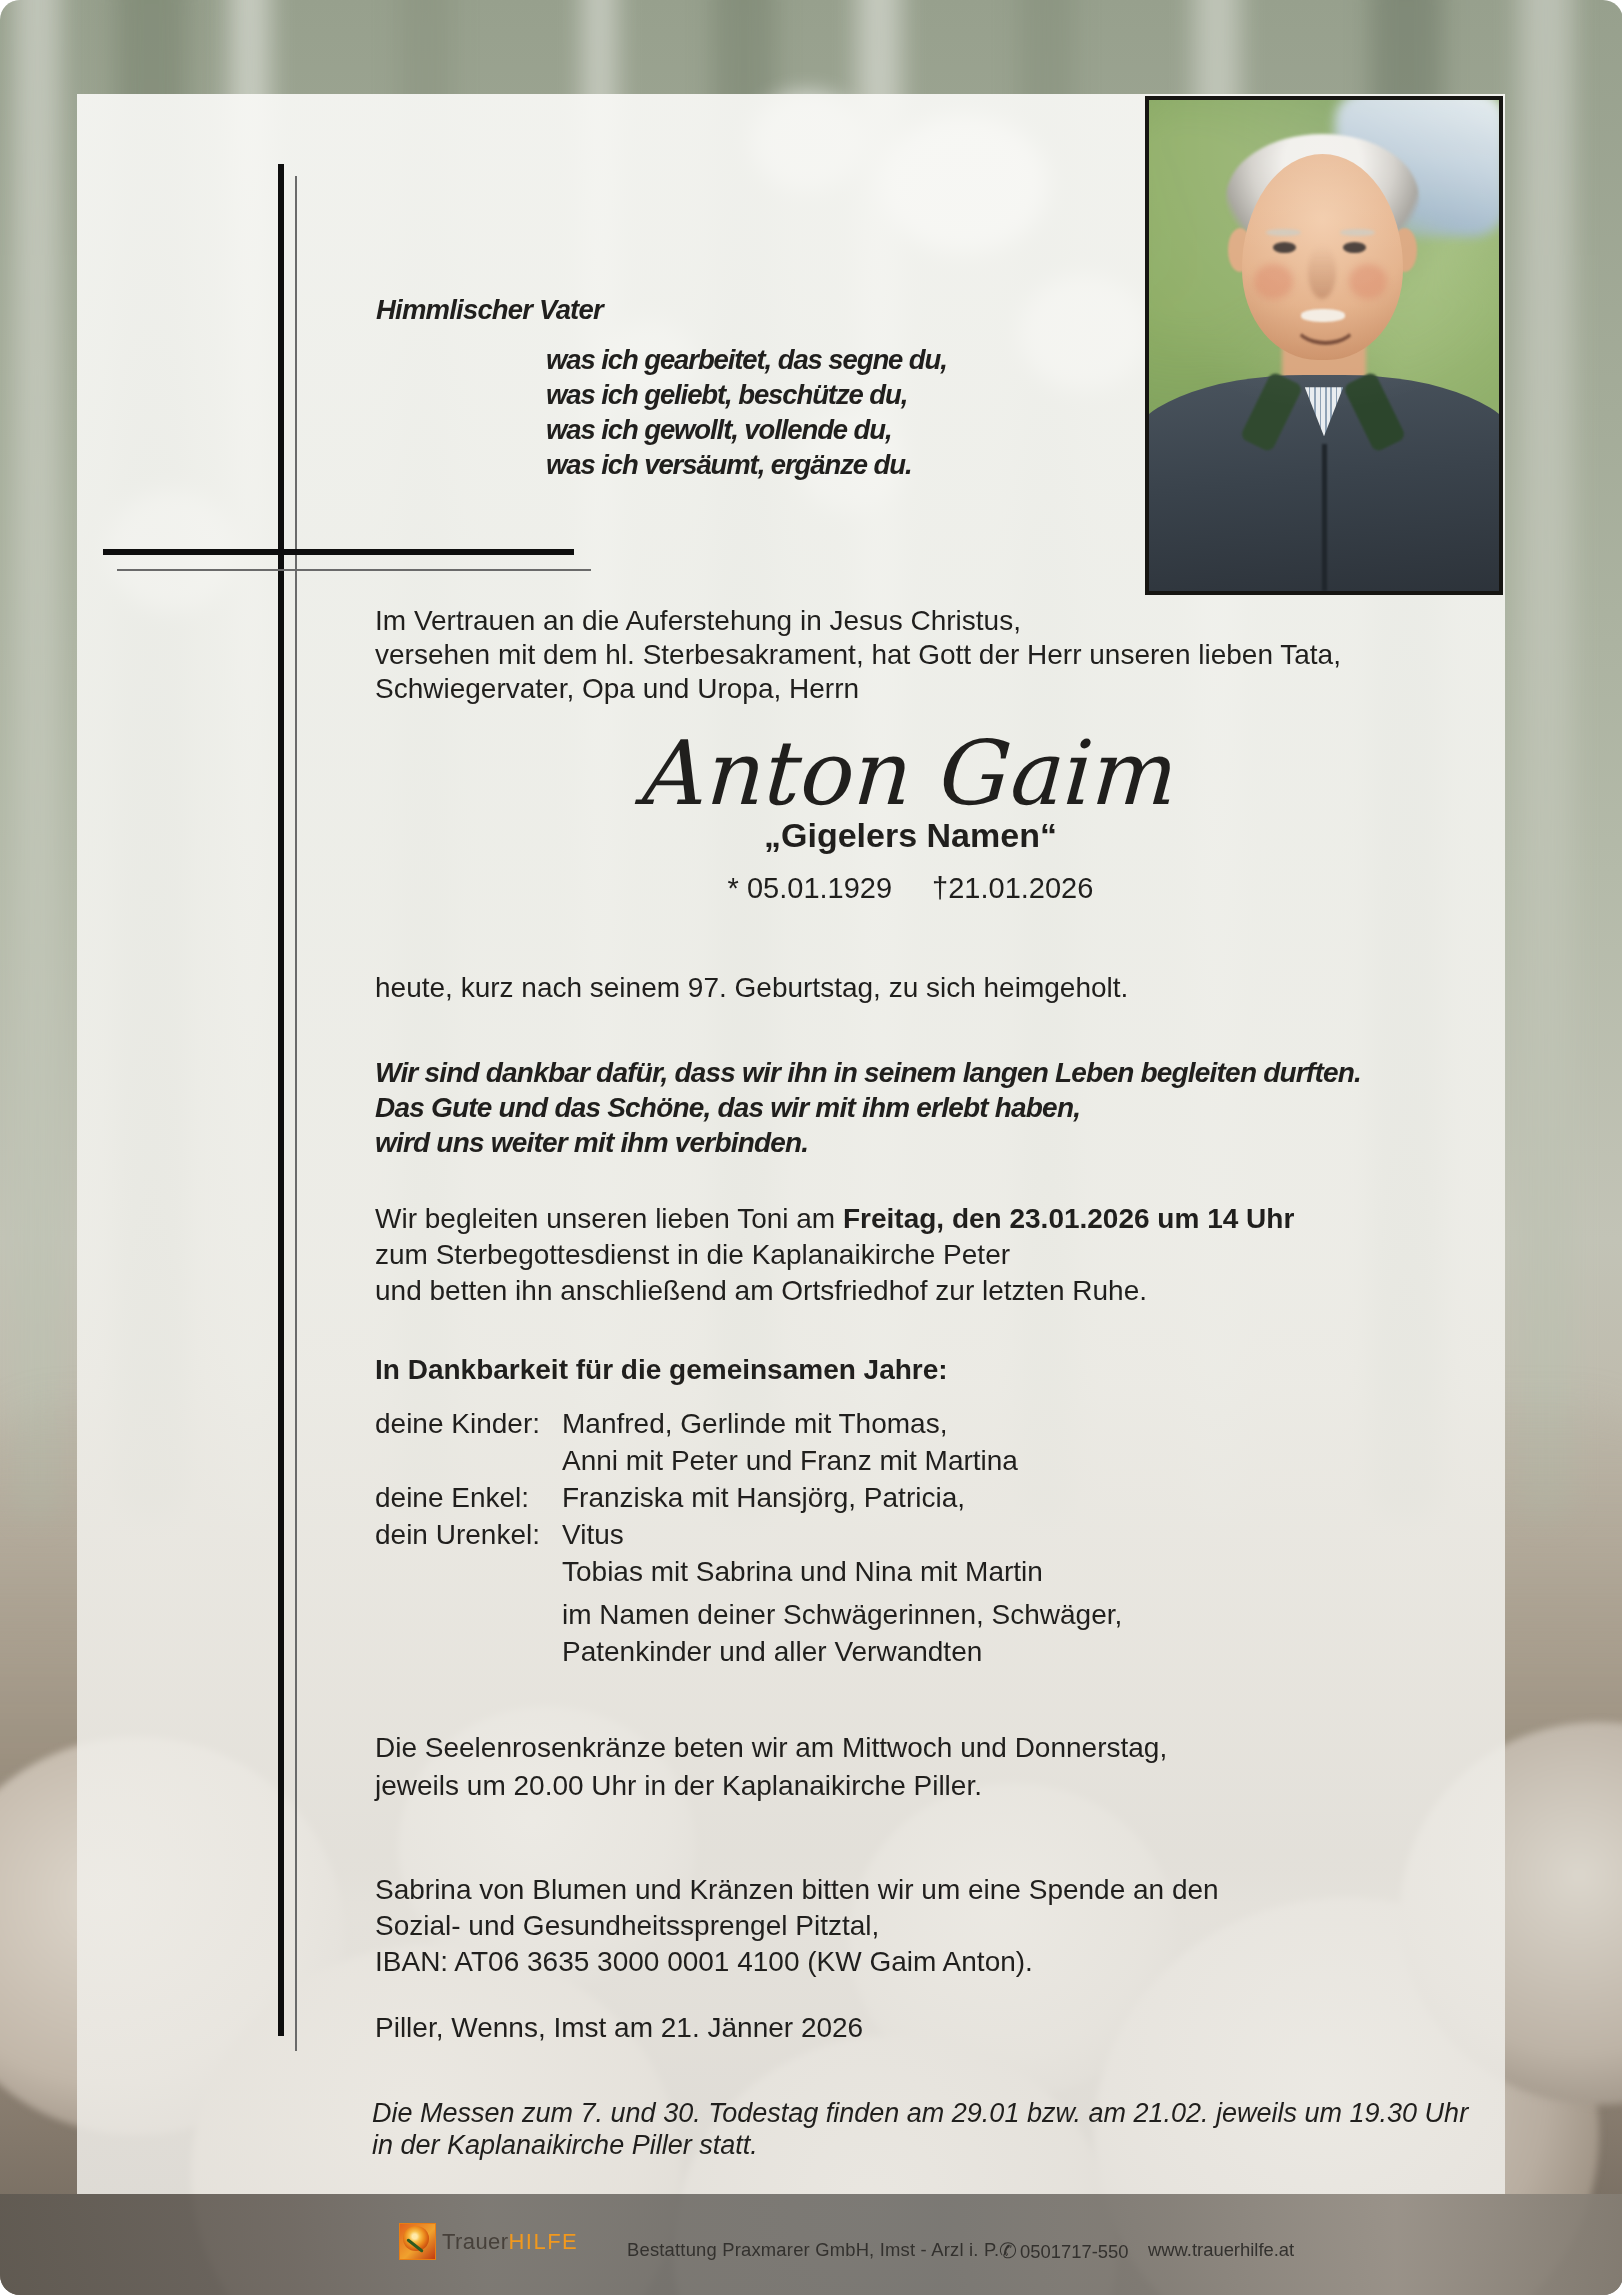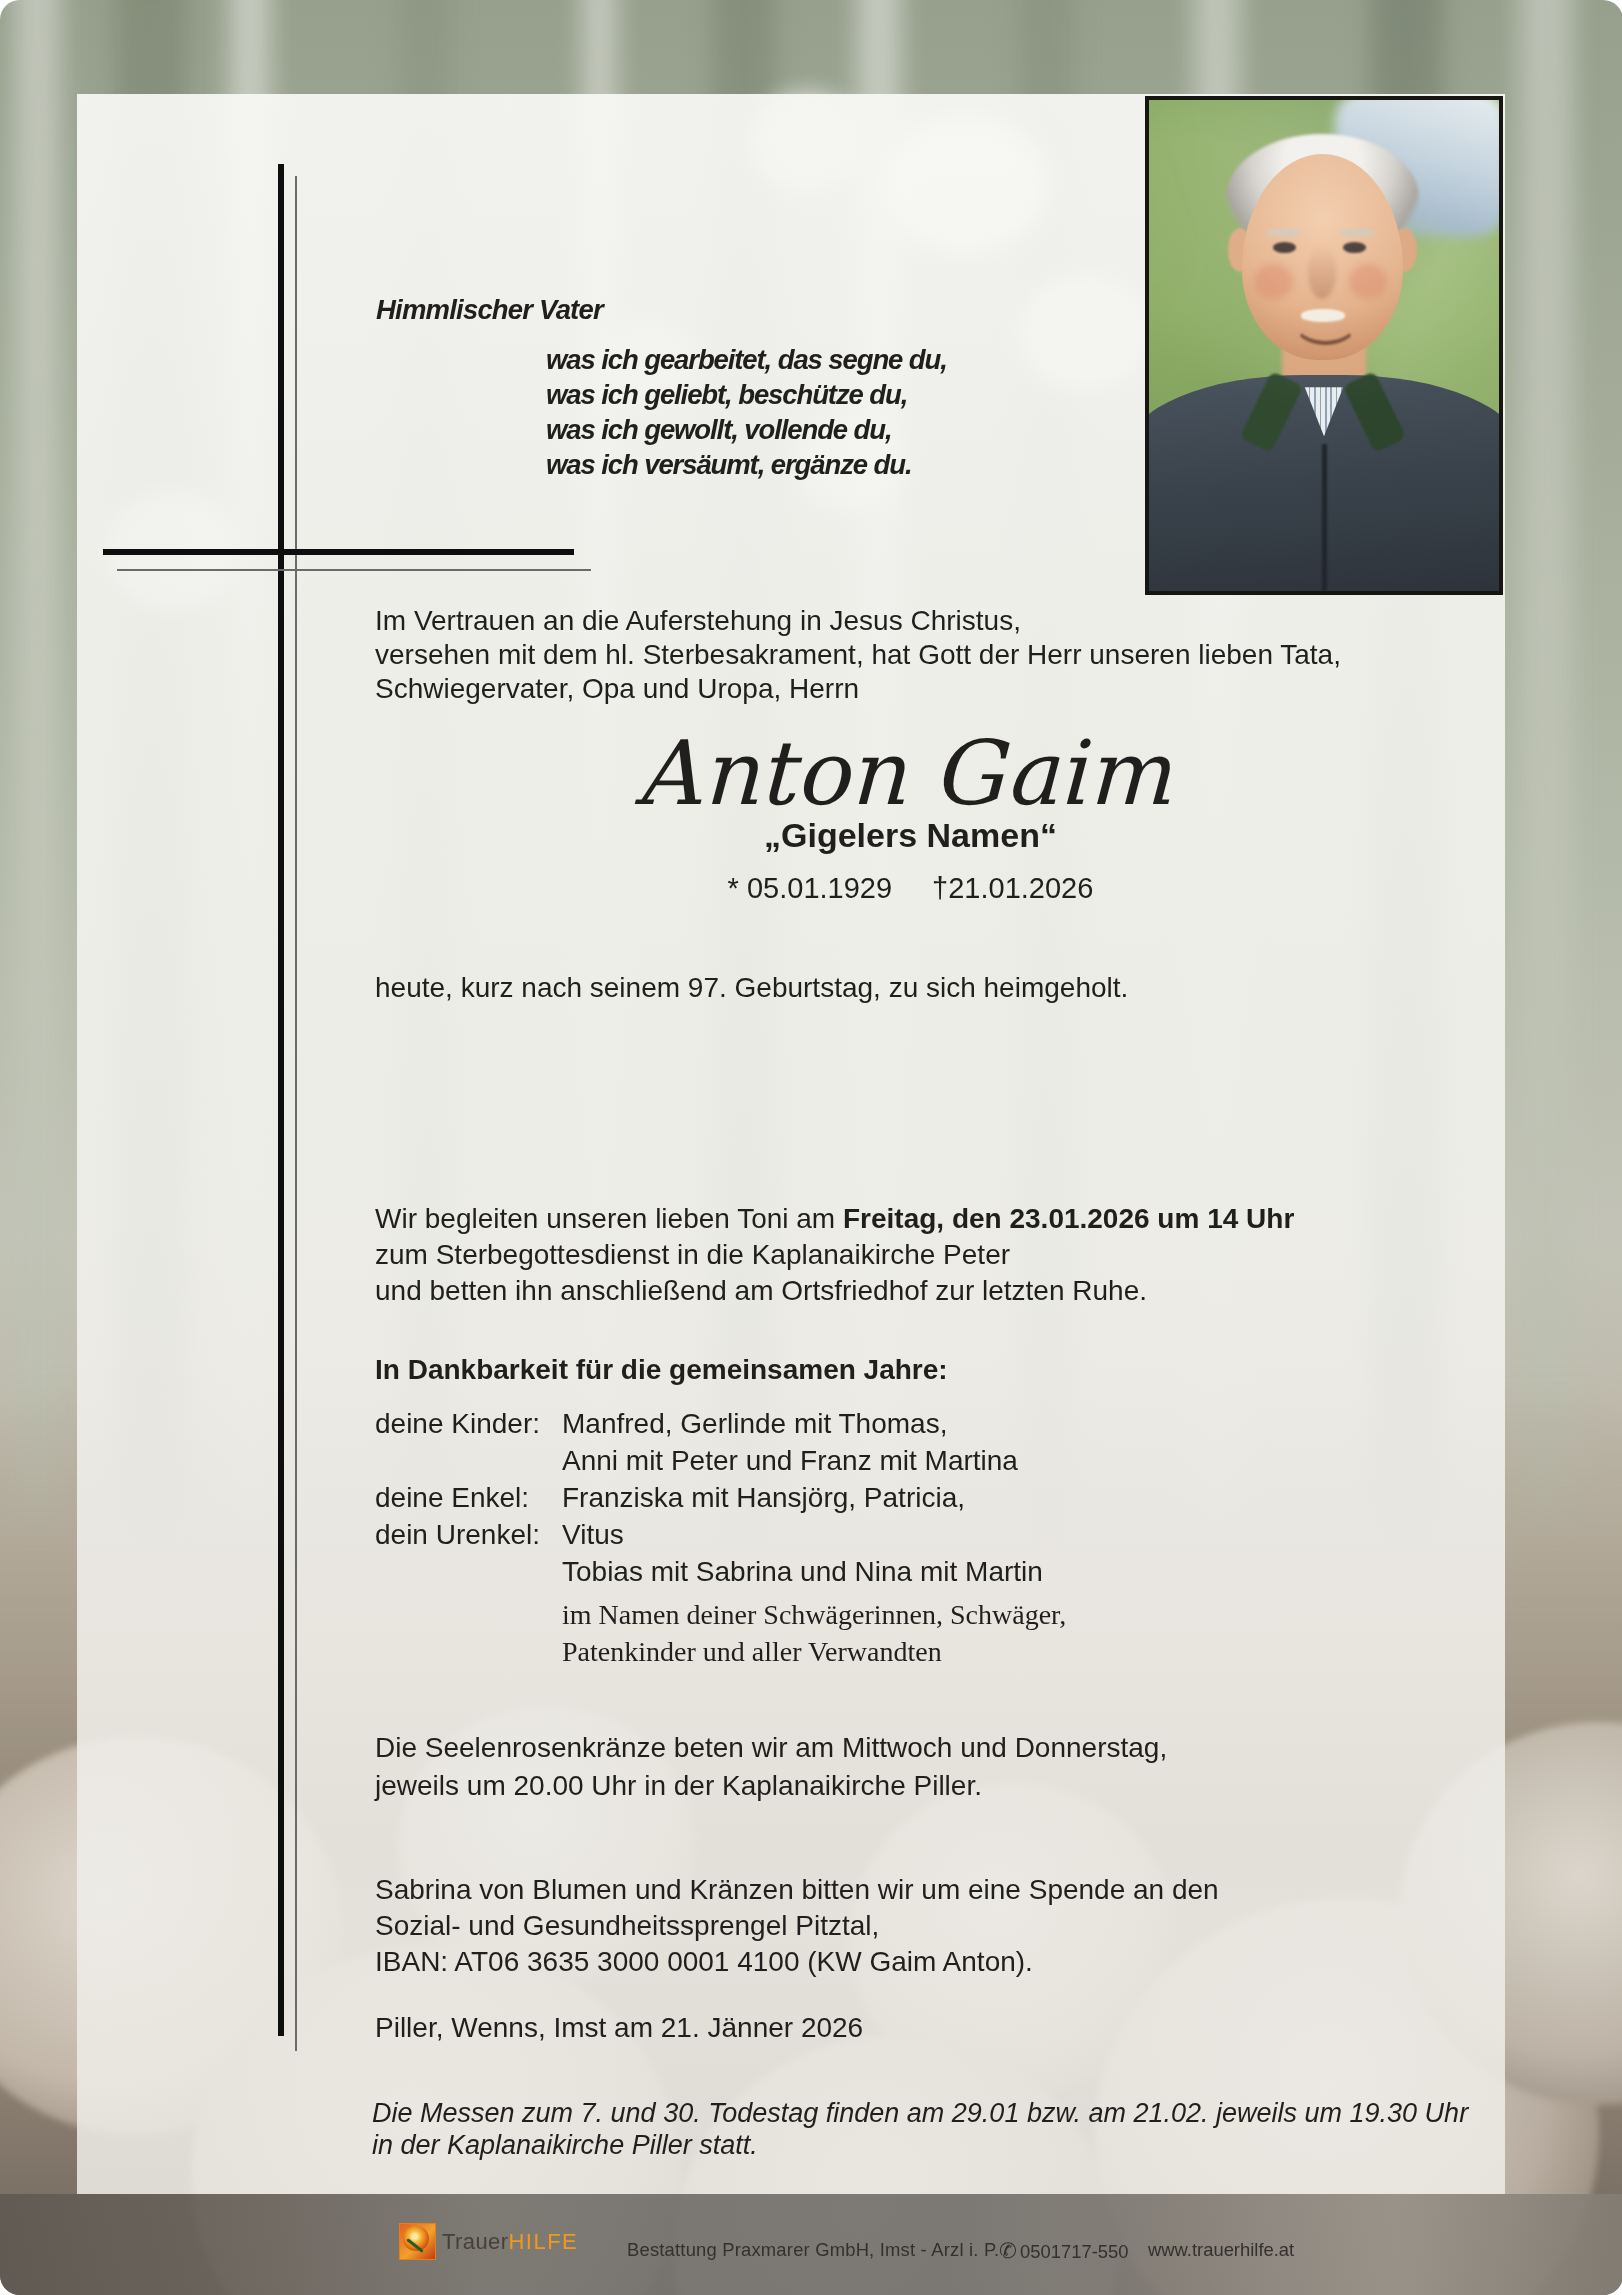--- a/index.html
+++ b/index.html
@@ -97,21 +97,21 @@
     font-family:"DejaVu Serif",serif;font-style:italic;font-size:89px;transform:skewX(-4deg);}
   .nickname{position:absolute;left:0;top:816px;width:100%;font-size:34px;font-weight:bold;}
   .dates{position:absolute;left:0;top:872px;width:100%;font-size:29px;}
   .dates .death{margin-left:40px;}
   .called{left:375px;top:972px;font-size:28px;}
   .gratitude{left:375px;top:1055px;font-size:28px;font-weight:bold;font-style:italic;letter-spacing:-0.8px;line-height:35px;}
   .funeral{left:375px;top:1201px;font-size:28px;line-height:36px;}
   .thanks{left:375px;top:1354px;font-size:28px;font-weight:bold;}
   .family{left:375px;top:1405px;font-size:28px;line-height:37px;}
   .fam-label{display:inline-block;width:187px;}
-  .inname{left:562px;top:1596px;font-size:28px;line-height:37px;font-family:Liberation Serif, serif;}
+  .inname{left:562px;top:1596px;font-size:28px;line-height:37px;}
   .rosary{left:375px;top:1729px;font-size:28px;line-height:38px;}
   .donation{left:375px;top:1872px;font-size:28px;line-height:36px;}
   .placedate{left:375px;top:2012px;font-size:28px;}
   .masses{left:372px;top:2097px;font-size:27px;font-style:italic;line-height:32px;}
   
   .footer{position:absolute;left:0;top:2194px;width:1623px;height:102px;z-index:5;}
   .footer div{position:absolute;white-space:nowrap;}
   .rose-box{left:399px;top:29px;width:35px;height:35px;border:1.5px solid #e87e14;
     background:linear-gradient(135deg,#e2611b,#f0a22e 55%,#c23a10);}
   .rose{position:absolute;left:3.1px;top:2.3px;width:26px;height:24.5px;border-radius:50%;
@@ -210,20 +210,25 @@
   <div class="t centercol">
     <div class="deceased-name">Anton Gaim</div>
     <div class="nickname">„Gigelers Namen“</div>
     <div class="dates">
       <span>* 05.01.1929</span><span class="death">†21.01.2026</span>
     </div>
   </div>
 
   <div class="t called">heute, kurz nach seinem 97. Geburtstag, zu sich heimgeholt.</div>
 
+  <div class="t gratitude">
+    <div>Wir sind dankbar dafür, dass wir ihn in seinem langen Leben begleiten durften.</div>
+    <div>Das Gute und das Schöne, das wir mit ihm erlebt haben,</div>
+    <div>wird uns weiter mit ihm verbinden.</div>
+  </div>
 
   <div class="t funeral">
     <div><span>Wir begleiten unseren lieben Toni am </span><b>Freitag, den 23.01.2026 um 14 Uhr</b></div>
     <div>zum Sterbegottesdienst in die Kaplanaikirche Peter</div>
     <div>und betten ihn anschließend am Ortsfriedhof zur letzten Ruhe.</div>
   </div>
 
   <div class="t thanks">In Dankbarkeit für die gemeinsamen Jahre:</div>
 
   <div class="t family">

